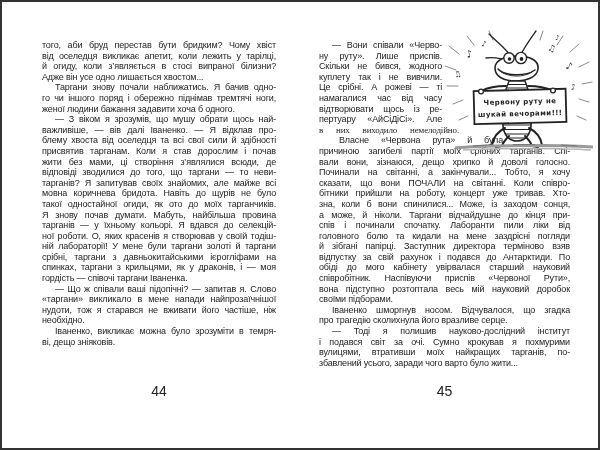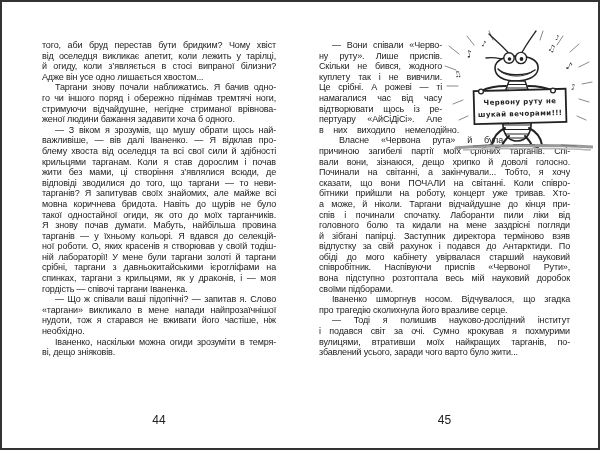--- a/index.html
+++ b/index.html
@@ -8,83 +8,83 @@
     border:2px solid #333333;box-sizing:border-box;overflow:hidden;
     font-family:"Liberation Sans",sans-serif;
   }
   .page-text{position:absolute;top:38px;font-size:9px;color:#1c1c1c;letter-spacing:-0.15px;}
   #left-lines{left:40px;width:234px;}
   #right-lines{left:317px;width:251px;}
   .pline{height:10.6px;line-height:10.6px;text-align:justify;text-align-last:justify;overflow:visible;white-space:nowrap;}
   .pline.last{text-align-last:left;}
   .pline.ind{text-indent:13px;}
   .pline.n{width:123px;}
-  .pline.n2{width:140px;}
+  .pline.n2{width:140px;font-family:Liberation Serif, serif;}
   .pline.n3{width:164px;padding-left:20px;}
-  .pagenum{position:absolute;top:411px;font-size:12px;color:#222;text-align:center;}
+  .pagenum{position:absolute;top:381px;font-size:14px;color:#222;text-align:center;}
   #pagenum-left{left:40px;width:234px;}
   #pagenum-right{left:317px;width:251px;}
   #illustration{position:absolute;left:441px;top:26px;width:152px;height:126px;}
   svg text.signtxt{font-family:"DejaVu Sans",sans-serif;font-size:7px;font-weight:bold;fill:#222;letter-spacing:0.4px;}
   svg text.note{font-family:"DejaVu Sans",sans-serif;fill:#333;}
 </style>
 </head>
 <body>
 
 <div id="spread">
 
   <div id="left-lines" class="page-text">
       <div class="pline">того, аби бруд перестав бути бридким? Чому хвіст</div>
       <div class="pline">від оселедця викликає апетит, коли лежить у тарілці,</div>
       <div class="pline">й огиду, коли з’являється в стосі випраної білизни?</div>
       <div class="pline last">Адже він усе одно лишається хвостом...</div>
       <div class="pline ind">Таргани знову почали наближатись. Я бачив одно-</div>
       <div class="pline">го чи іншого поряд і обережно піднімав тремтячі ноги,</div>
-      <div class="pline">стримуючи відчайдушне, негідне стриманої врівнова-</div>
       <div class="pline last">женої людини бажання задавити хоча б одного.</div>
       <div class="pline ind">— З віком я зрозумів, що мушу обрати щось най-</div>
       <div class="pline">важливіше, — вів далі Іваненко. — Я відклав про-</div>
       <div class="pline">блему хвоста від оселедця та всі свої сили й здібності</div>
-      <div class="pline">крильцями тарганам. Коли я став дорослим і почав</div>
+      <div class="pline">присвятив тарганам. Коли я став дорослим і почав</div>
       <div class="pline">жити без мами, ці створіння з’являлися всюди, де</div>
       <div class="pline">відповіді зводилися до того, що таргани — то неви-</div>
       <div class="pline">тарганів? Я запитував своїх знайомих, але майже всі</div>
       <div class="pline">мовна коричнева бридота. Навіть до щурів не було</div>
       <div class="pline">такої одностайної огиди, як ото до моїх тарганчиків.</div>
       <div class="pline">Я знову почав думати. Мабуть, найбільша провина</div>
       <div class="pline">тарганів — у їхньому кольорі. Я вдався до селекцій-</div>
       <div class="pline">ної роботи. О, яких красенів я створював у своїй тодіш-</div>
       <div class="pline">ній лабораторії! У мене були таргани золоті й таргани</div>
       <div class="pline">срібні, таргани з давньокитайськими ієрогліфами на</div>
       <div class="pline">спинках, таргани з крильцями, як у драконів, і — моя</div>
       <div class="pline last">гордість — співочі таргани Іваненка.</div>
       <div class="pline ind">— Що ж співали ваші підопічні? — запитав я. Слово</div>
       <div class="pline">«таргани» викликало в мене напади найпрозаїчнішої</div>
       <div class="pline">нудоти, тож я старався не вживати його частіше, ніж</div>
       <div class="pline last">необхідно.</div>
-      <div class="pline ind">Іваненко, наскільки можна огиди зрозуміти в темря-</div>
+      <div class="pline ind">Іваненко, викликає можна було зрозуміти в темря-</div>
       <div class="pline last">ві, дещо зніяковів.</div>
     </div>
 
   <div id="right-lines" class="page-text">
       <div class="pline ind n">— Вони співали «Черво-</div>
       <div class="pline n">ну руту». Лише приспів.</div>
       <div class="pline n">Скільки не бився, жодного</div>
       <div class="pline n">куплету так і не вивчили.</div>
       <div class="pline n">Це срібні. А рожеві — ті</div>
       <div class="pline n">намагалися час від часу</div>
       <div class="pline n">відтворювати щось із ре-</div>
       <div class="pline n">пертуару «АйСіДіСі». Але</div>
       <div class="pline n2">в них виходило немелодійно.</div>
       <div class="pline n3">Власне «Червона рута» й була</div>
       <div class="pline">причиною загибелі партії моїх срібних тарганів. Спі-</div>
       <div class="pline">вали вони, зізнаюся, дещо хрипко й доволі голосно.</div>
       <div class="pline">Починали на світанні, а закінчували... Тобто, я хочу</div>
       <div class="pline">сказати, що вони ПОЧАЛИ на світанні. Коли співро-</div>
       <div class="pline">бітники прийшли на роботу, концерт уже тривав. Хто-</div>
+      <div class="pline">зна, коли б вони спинилися... Може, із заходом сонця,</div>
       <div class="pline">а може, й ніколи. Таргани відчайдушне до кінця при-</div>
       <div class="pline">спів і починали спочатку. Лаборанти пили ліки від</div>
       <div class="pline">головного болю та кидали на мене заздрісні погляди</div>
       <div class="pline">й зібгані папірці. Заступник директора терміново взяв</div>
       <div class="pline">відпустку за свій рахунок і подався до Антарктиди. По</div>
       <div class="pline">обіді до мого кабінету увірвалася старший науковий</div>
       <div class="pline">співробітник. Наспівуючи приспів «Червоної Рути»,</div>
       <div class="pline">вона підступно розтоптала весь мій науковий доробок</div>
       <div class="pline last">своїми підборами.</div>
       <div class="pline ind">Іваненко шморгнув носом. Відчувалося, що згадка</div>

